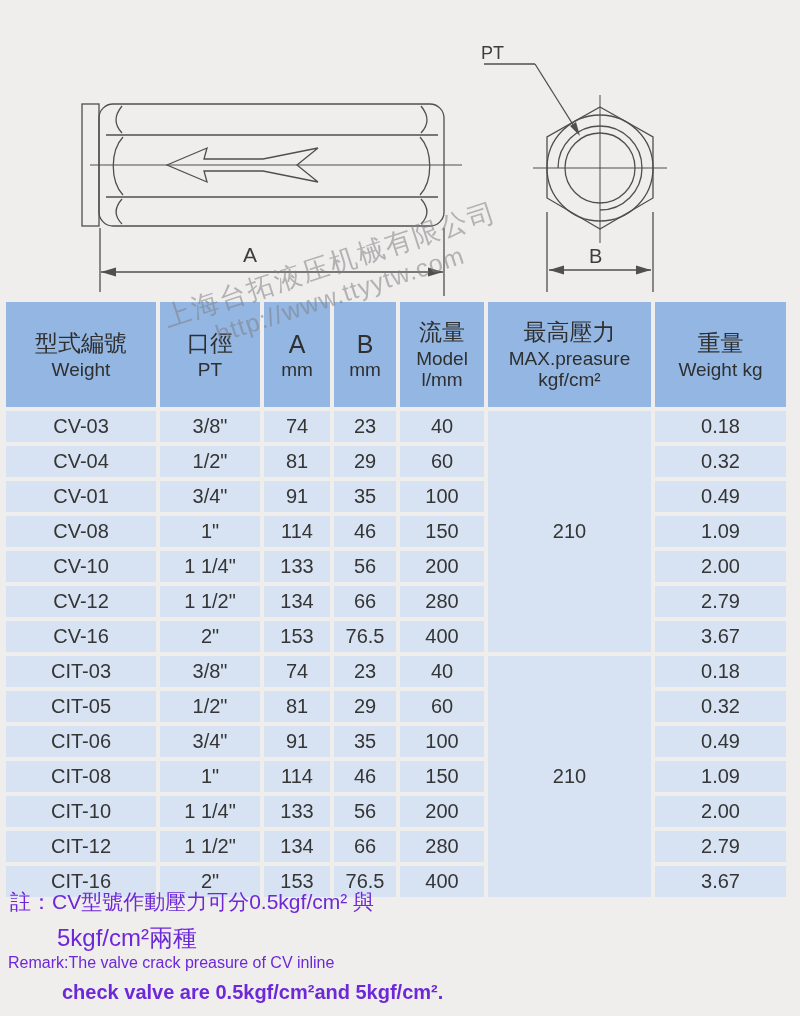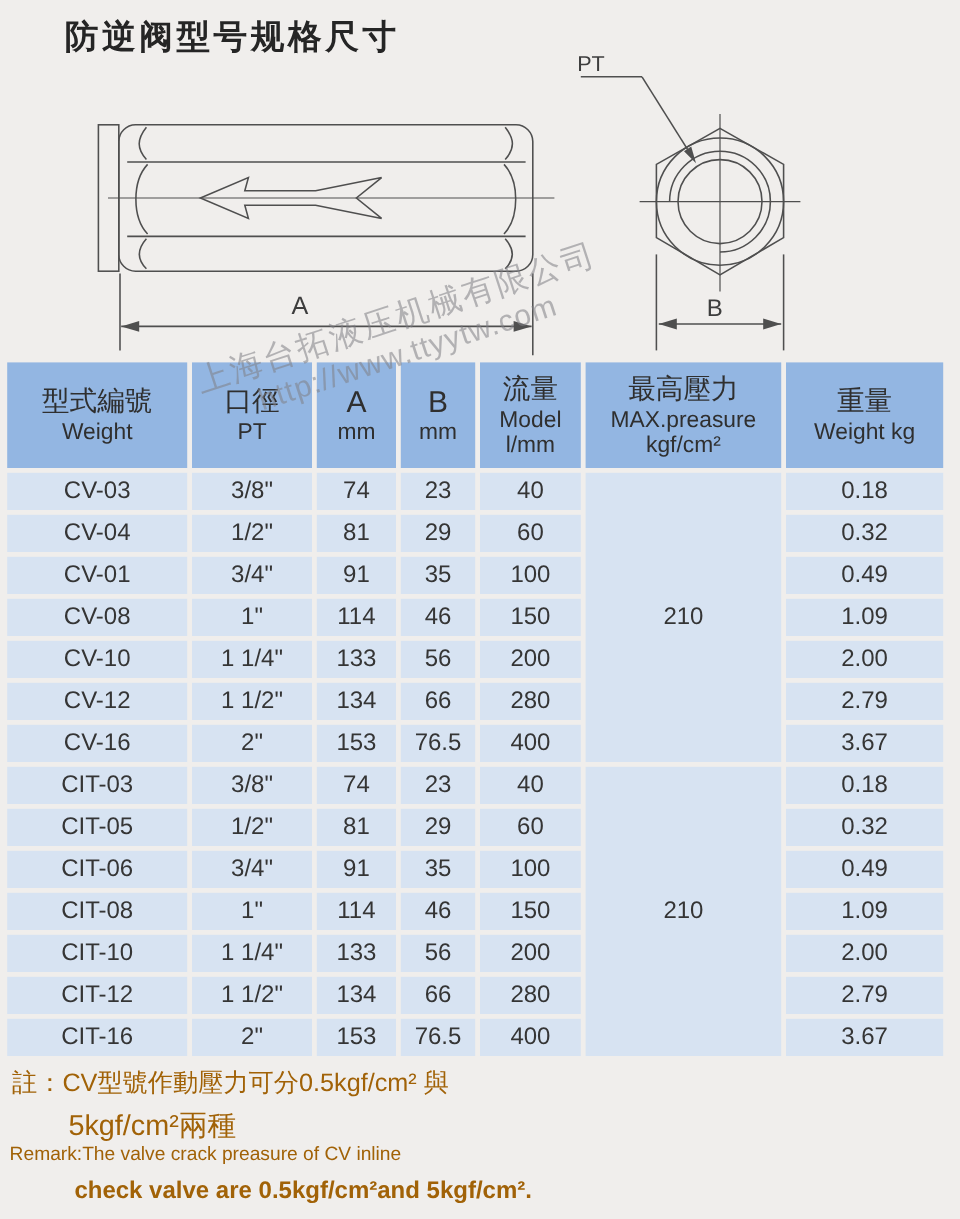--- a/index.html
+++ b/index.html
@@ -33,46 +33,45 @@
   .watermark .wm1{font-size:27px;letter-spacing:2px;}
   .watermark .wm2{font-size:25px;letter-spacing:1px;}
 
   .spec-table{
     position:absolute;left:2px;top:298px;z-index:2;
     width:788px;table-layout:fixed;
     border-collapse:separate;border-spacing:4px;
   }
   .spec-table th{
     background:var(--header-bg,#93b6e2);
-    height:88px;padding:0;text-align:center;vertical-align:middle;
+    height:105px;padding:0;text-align:center;vertical-align:middle;
     font-weight:normal;
   }
   .spec-table td{
     background:var(--row-bg,#d7e3f2);
     height:31px;padding:0;text-align:center;vertical-align:middle;
     font-size:20px;color:#353535;
   }
   .h-zh{display:block;font-size:23px;color:#2f2f2f;line-height:1.3;}
   .h-letter{display:block;font-size:25px;color:#2f2f2f;line-height:1.2;}
   .h-en{display:block;font-size:19px;color:#2f2f2f;line-height:1.12;}
   .pressure-cell{font-size:21px;}
 
   .notes{position:absolute;left:0;top:0;width:800px;z-index:2;}
-  .note-line{position:absolute;white-space:nowrap;color:#a16207;}
+  .note-line{position:absolute;white-space:nowrap;color:#6d28d9;}
   .note-zh1{left:10px;top:888px;font-size:21px;}
   .note-zh2{left:57px;top:922px;font-size:24px;}
   .note-en1{left:8px;top:954px;font-size:16px;}
   .note-en2{left:62px;top:981px;font-size:20px;font-weight:bold;}
 </style>
 </head>
 <body>
 
 <div class="page">
 
-  <h1 class="title">防逆阀型号规格尺寸</h1>
 
   <svg class="drawings" width="800" height="300" viewBox="0 0 800 300">
 
     <g stroke="#4f4f4f" fill="none" stroke-width="1.3">
       <rect x="82" y="104" width="17" height="122"></rect>
       <rect x="99" y="104" width="345" height="122" rx="14"></rect>
       <line x1="106" y1="135" x2="438" y2="135"></line>
       <line x1="106" y1="197" x2="438" y2="197"></line>
       <path d="M122,106 C114,116 114,124 122,133"></path>
       <path d="M123,137 C110,151 110,181 123,195"></path>

